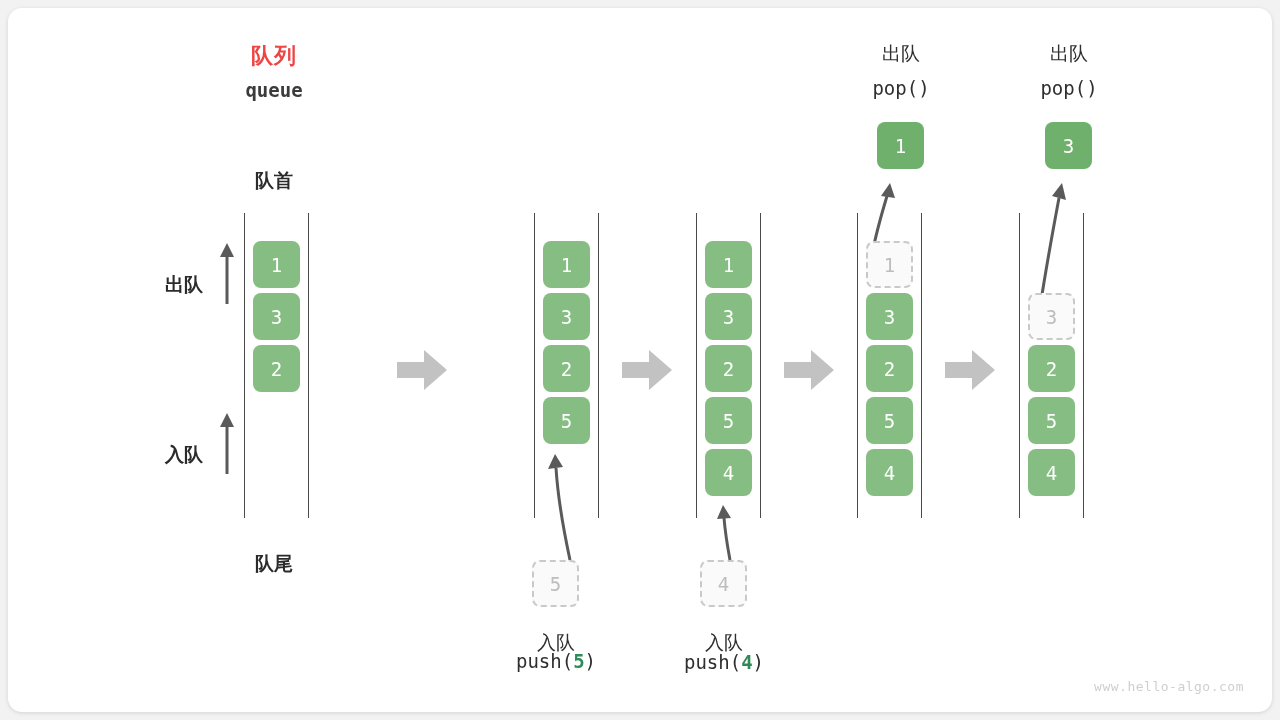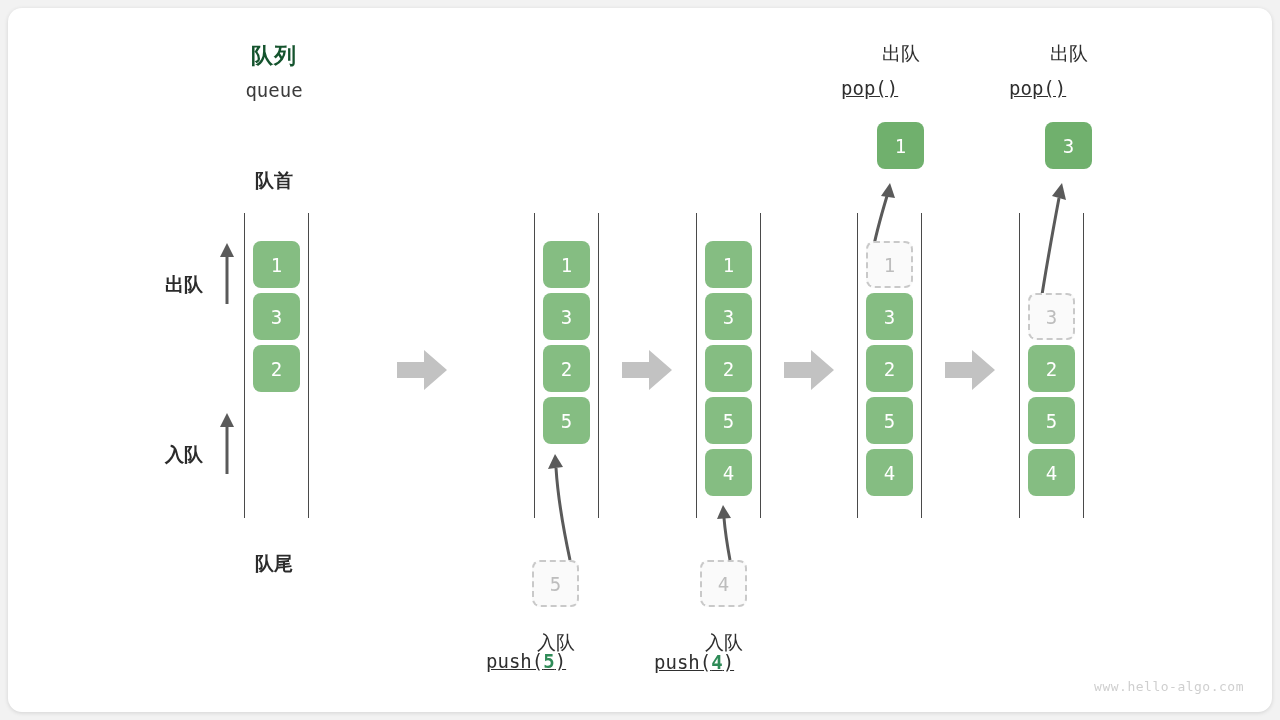--- a/index.html
+++ b/index.html
@@ -14,36 +14,36 @@
     background:#f2f2f2;
   }
   .card{
     position:absolute;left:8px;top:8px;width:1264px;height:704px;
     background:#ffffff;border-radius:14px;
     box-shadow:0 1px 4px rgba(0,0,0,0.13);
   }
   
   .title-cn{
     position:absolute;text-align:center;
-    font-size:22px;font-weight:bold;color:#14532d;
+    font-size:22px;font-weight:bold;color:#ef4444;
     letter-spacing:1px;
   }
   .title-en{
     position:absolute;text-align:center;
     font-family:"DejaVu Sans Mono","Liberation Mono",monospace;
     font-size:19px;color:#3b3b3b;
   }
   .op-label{
     position:absolute;text-align:center;
     font-size:19px;color:#2f2f2f;
   }
   .op-code{
-    position:absolute;
-    font-family:"DejaVu Sans Mono","Liberation Mono",monospace;
-    font-size:19px;color:#2f2f2f;text-decoration:underline;
+    position:absolute;text-align:center;
+    font-family:"DejaVu Sans Mono","Liberation Mono",monospace;
+    font-size:19px;color:#2f2f2f;
   }
   .op-code .hl{color:#2e8b57;font-weight:bold;}
   .side-label{
     position:absolute;font-size:19px;font-weight:bold;color:#2b2b2b;
     text-align:center;
   }
   
   .col{position:absolute;}
   .rail{
     position:absolute;width:1px;background:#4a4a4a;
@@ -75,21 +75,21 @@
   }
   svg{overflow:visible;display:block;}
 </style>
 </head>
 <body>
 
 <div class="canvas">
 <div class="card">
 
   <div class="title-cn" style="left:196px;top:33px;width:140px;">队列</div>
-  <div class="title-en" style="left:196px;top:71px;width:140px;">queue</div>
+  <div class="title-en" style="left:196px;top:71px;width:140px;font-weight:bold;">queue</div>
 
   <div class="side-label" style="left:206px;top:160px;width:120px;">队首</div>
   <div class="side-label" style="left:206px;top:543px;width:120px;">队尾</div>
 
   <div class="side-label" style="left:136px;top:264px;width:80px;">出队</div>
   <div class="side-label" style="left:136px;top:434px;width:80px;">入队</div>
 
   <div class="uparrow" style="left:208px;top:234px;">
     <svg width="22" height="62" viewBox="0 0 22 62">
       <line x1="11" y1="62" x2="11" y2="12" stroke="#5a5a5a" stroke-width="3"></line>

